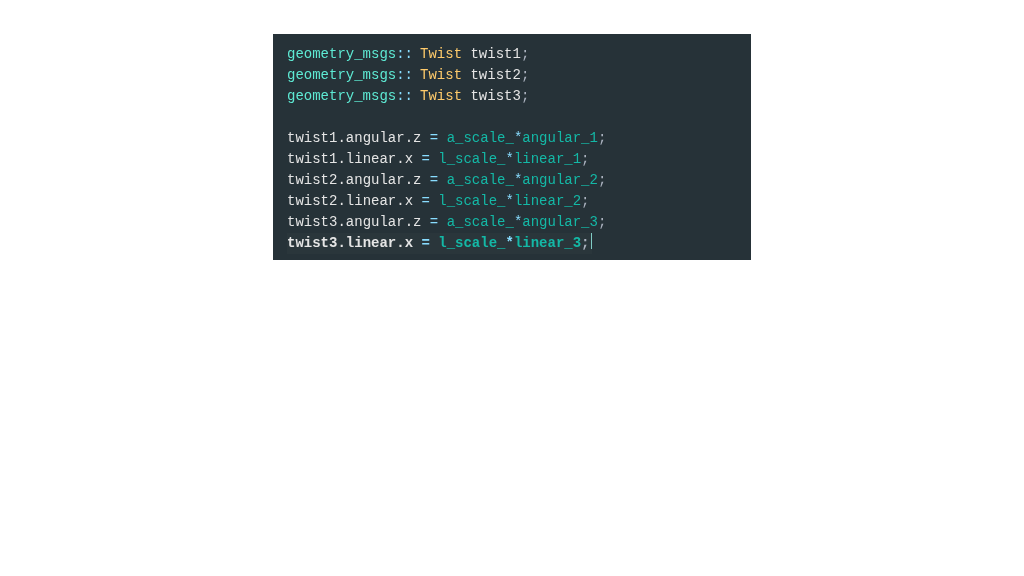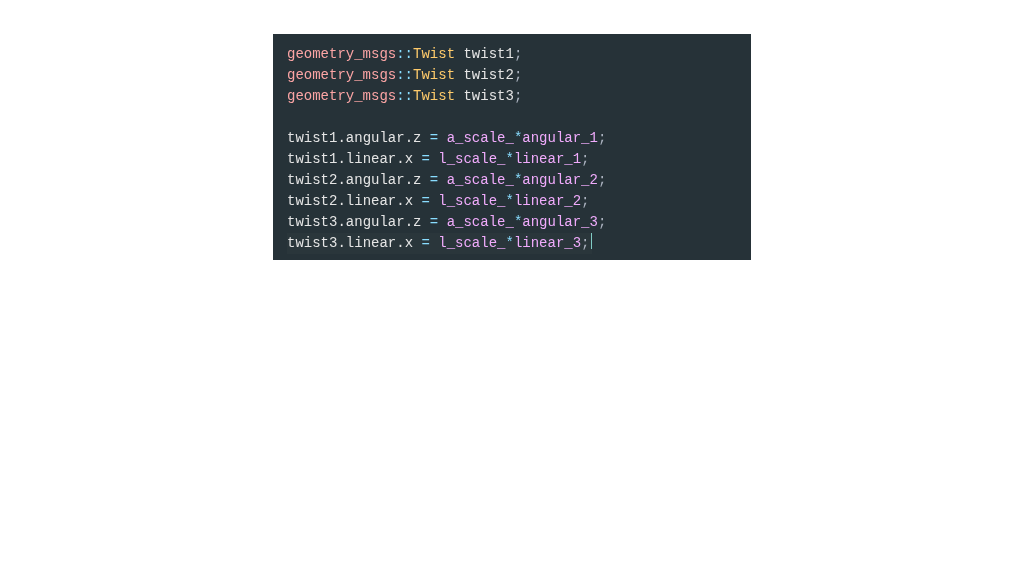--- a/index.html
+++ b/index.html
@@ -37,38 +37,39 @@
     background: #263238;
     color: #c7cbd1;
     font-family: "Consolas", "Menlo", "Courier New", monospace;
     font-size: 14px;
     line-height: 1.5;
     padding: 10px 14px 6px 14px;
     width: 450px;
     white-space: pre;
     position: relative;
   }
-  .kw-type  { color: #fca5a5; }
-  .kw-class { color: #ffcb6b; }
+  .kw-type  { color: #5eead4; }
+  .kw-class { color: #ffcb6b; margin-left: 7px; }
   .kw-var   { color: #e5e5e5; }
   .kw-prop  { color: #e5e5e5; }
   .kw-op    { color: #89ddff; }
-  .kw-ident { color: #f0abfc; }
+  .kw-ident { color: #14b8a6; }
   .kw-punc  { color: #abb2bf; }
   .cursor {
     display: inline-block;
     width: 1px;
     height: 16px;
     background: #80cbc4;
     vertical-align: -2px;
     margin-left: 1px;
   }
   .hl-line {
     display: inline-block;
     background: rgba(255,255,255,0.02);
+    font-weight: bold;
   }
 </style>
 </head>
 <body>
 
 <div class="slide">
 
 
 
   <div class="code-wrap">

